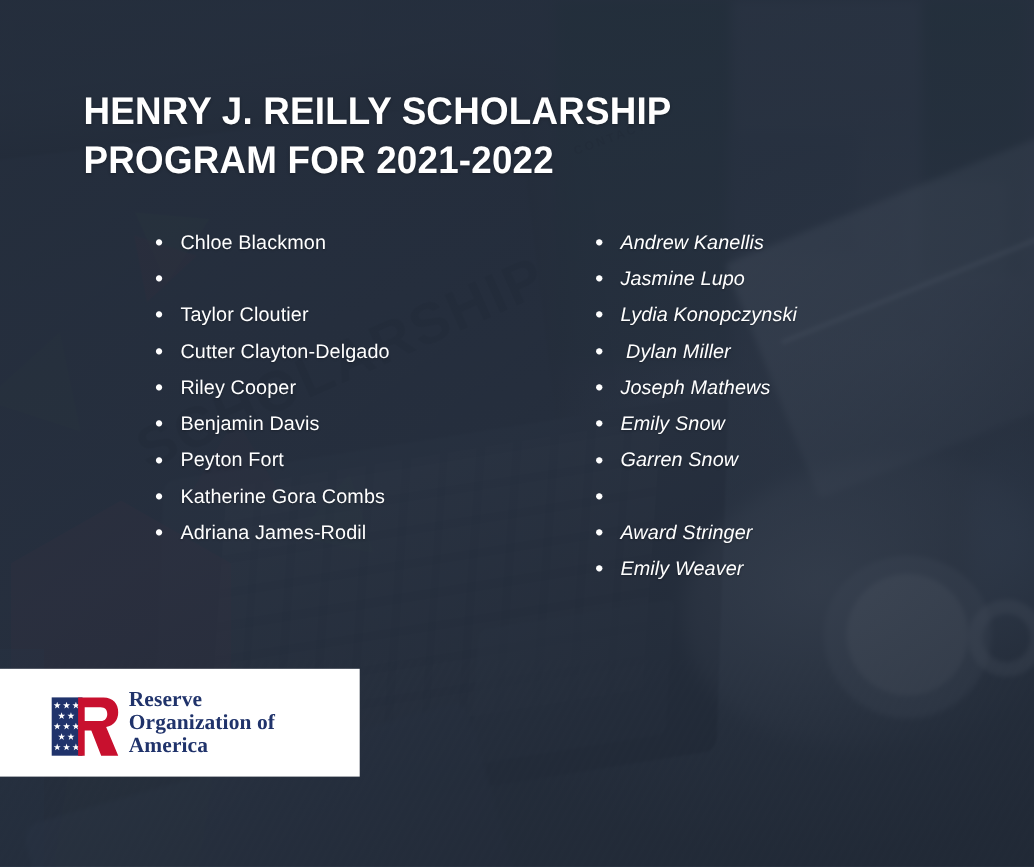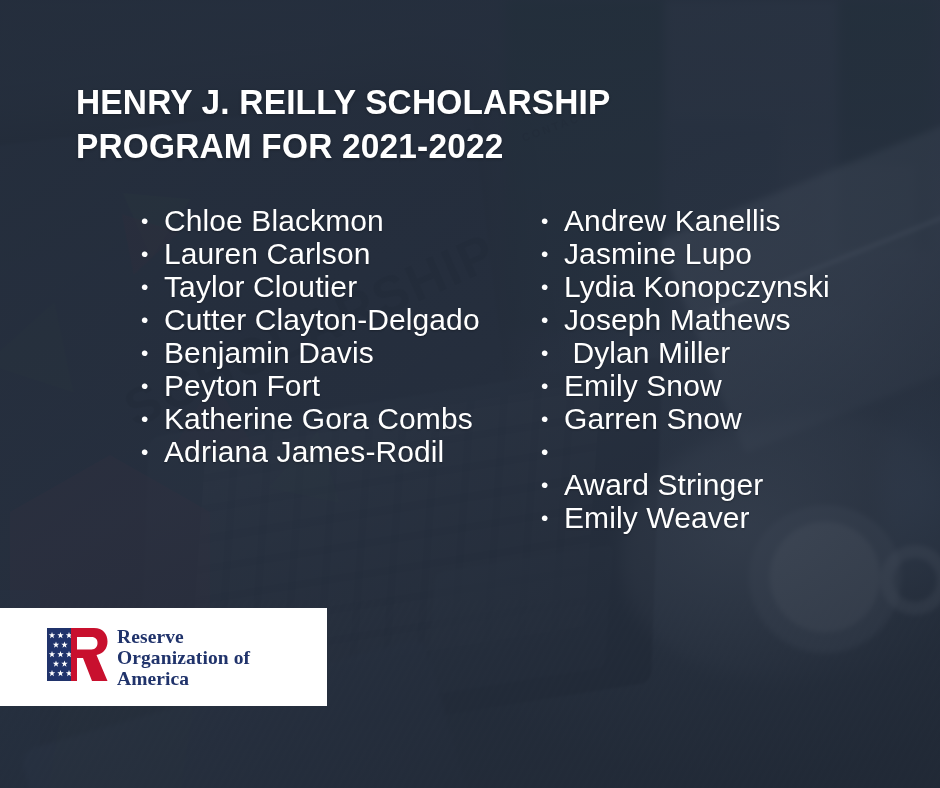--- a/index.html
+++ b/index.html
@@ -208,54 +208,54 @@
     transform-origin:left top;
     white-space:pre-line;
     text-shadow:0 1px 3px rgba(0,0,0,.30);
   }
 
   .lists {
     position:absolute; left:0; top:205px; width:940px;
   }
   .col { position:absolute; top:0; }
   .col-left  { left:141px; width:400px; }
-  .col-right { left:541px; width:400px; }
+  .col-right { left:541px; width:400px;font-style:italic; }
 
   .name-row {
     display:flex; align-items:flex-start;
     height:33px;
   }
   .bullet {
     flex:0 0 auto;
     width:23px;
     color:#ffffff;
     font-size:21px;
     line-height:31px;
     text-align:left;
   }
   .bullet::before { content:"\2022"; }
   .name {
     color:#ffffff;
     font-family:"Liberation Sans", sans-serif;
-    font-size:30px;
+    font-size:18px;
     line-height:31px;
     font-weight:400;
     letter-spacing:.1px;
     white-space:pre;
     text-shadow:0 1px 2px rgba(0,0,0,.28);
   }
 
   
   .logo-box {
     position:absolute; left:0; top:608px;
     width:327px; height:98px;
     background:#ffffff;
     display:flex; align-items:center;
   }
-  .logo-inner { display:flex; align-items:flex-start; margin-left:46px; }
+  .logo-inner { display:flex; align-items:flex-end; margin-left:46px; }
   .logo-mark { width:62px; height:57px; display:block; }
   .logo-text {
     margin-left:9px;
     color:#20336b;
     font-family:"Liberation Serif", serif;
     font-weight:700;
     font-size:19.5px;
     line-height:21px;
     white-space:pre-line;
     letter-spacing:.1px;
@@ -332,29 +332,32 @@
 Program for 2021-2022</h1>
 
     <div class="lists">
       <ul class="col col-left" id="left-col">
           <li class="name-row">
             <span class="bullet"></span>
             <span class="name">Chloe Blackmon</span>
           </li>
           <li class="name-row">
             <span class="bullet"></span>
-            <span class="name">Lauren Carlson</span>
           </li>
           <li class="name-row">
             <span class="bullet"></span>
             <span class="name">Taylor Cloutier</span>
           </li>
           <li class="name-row">
             <span class="bullet"></span>
             <span class="name">Cutter Clayton-Delgado</span>
+          </li>
+          <li class="name-row">
+            <span class="bullet"></span>
+            <span class="name">Riley Cooper</span>
           </li>
           <li class="name-row">
             <span class="bullet"></span>
             <span class="name">Benjamin Davis</span>
           </li>
           <li class="name-row">
             <span class="bullet"></span>
             <span class="name">Peyton Fort</span>
           </li>
           <li class="name-row">
@@ -374,25 +377,25 @@
           <li class="name-row">
             <span class="bullet"></span>
             <span class="name">Jasmine Lupo</span>
           </li>
           <li class="name-row">
             <span class="bullet"></span>
             <span class="name">Lydia Konopczynski</span>
           </li>
           <li class="name-row">
             <span class="bullet"></span>
+            <span class="name"> Dylan Miller</span>
+          </li>
+          <li class="name-row">
+            <span class="bullet"></span>
             <span class="name">Joseph Mathews</span>
-          </li>
-          <li class="name-row">
-            <span class="bullet"></span>
-            <span class="name"> Dylan Miller</span>
           </li>
           <li class="name-row">
             <span class="bullet"></span>
             <span class="name">Emily Snow</span>
           </li>
           <li class="name-row">
             <span class="bullet"></span>
             <span class="name">Garren Snow</span>
           </li>
           <li class="name-row">

